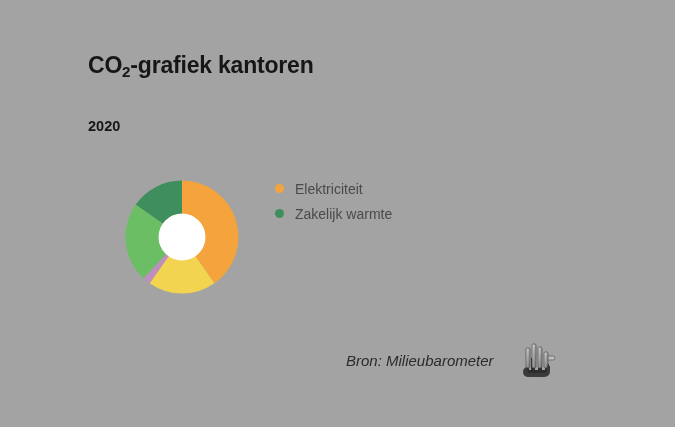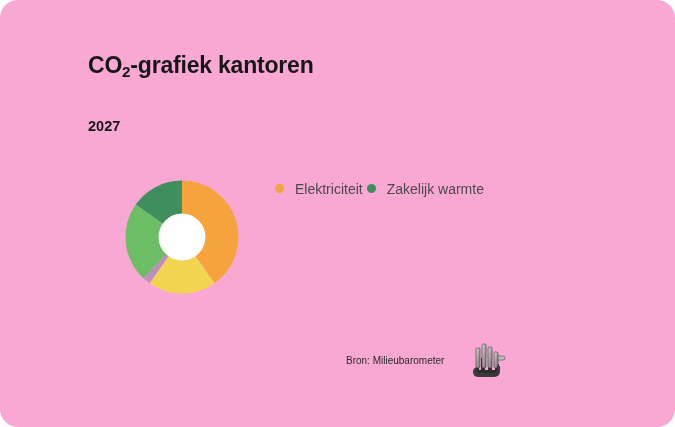--- a/index.html
+++ b/index.html
@@ -12,22 +12,21 @@
     height: 427px;
     position: relative;
     overflow: hidden;
     font-family: "Liberation Sans", sans-serif;
     color: #1a1a1a;
   }
 
   .canvas {
     position: absolute;
     inset: 0;
-    background: #f9a8d4;
-    border-radius: 18px;
+    background: #a3a3a3;
   }
 
   .chart-title {
     position: absolute;
     left: 88px;
     top: 52px;
     font-size: 23px;
     font-weight: bold;
     letter-spacing: -0.2px;
     color: #161616;
@@ -68,21 +67,21 @@
     display: block;
     width: 160px;
     height: 152px;
   }
 
   .legend {
     position: absolute;
     left: 175px;
     top: 20px;
     display: flex;
-    flex-direction: row;
+    flex-direction: column;
     gap: 4px;
   }
   .legend-row {
     display: flex;
     align-items: center;
     height: 21px;
   }
   .legend-dot {
     width: 9px;
     height: 9px;
@@ -98,39 +97,40 @@
   }
 
   .source-row {
     position: absolute;
     left: 346px;
     top: 340px;
     display: flex;
     align-items: center;
   }
   .source-text {
-    font-size: 10px;
+    font-size: 15px;
+    font-style: italic;
     color: #2b2b2b;
     white-space: nowrap;
   }
   .brand-logo {
     margin-left: 24px;
     width: 38px;
     height: 40px;
     display: block;
   }
 </style>
 </head>
 <body>
 
 <div class="canvas">
 
   <div class="chart-title"><span>CO</span><sub>2</sub><span>-grafiek kantoren</span></div>
 
-  <div class="chart-subtitle">2027</div>
+  <div class="chart-subtitle">2020</div>
 
   <div class="plot-area">
 
     <div class="donut-wrap">
       <svg class="donut-svg" viewBox="0 0 160 152">
         <g id="donut-segments">
             <path d="M 82 79 L 82 22.5 A 56.5 56.5 0 0 1 114.4070686538341 125.28209050232803 Z" fill="#F5A33C"></path>
             <path d="M 82 79 L 114.4070686538341 125.28209050232803 A 56.5 56.5 0 0 1 49.59293134616591 125.28209050232805 Z" fill="#F3D450"></path>
             <path d="M 82 79 L 49.59293134616591 125.28209050232805 A 56.5 56.5 0 0 1 43.46709265646884 120.32148414148314 Z" fill="#BC8FBC"></path>
             <path d="M 82 79 L 43.46709265646884 120.32148414148314 A 56.5 56.5 0 0 1 35.717909497671954 46.59293134616591 Z" fill="#6CBE65"></path>

